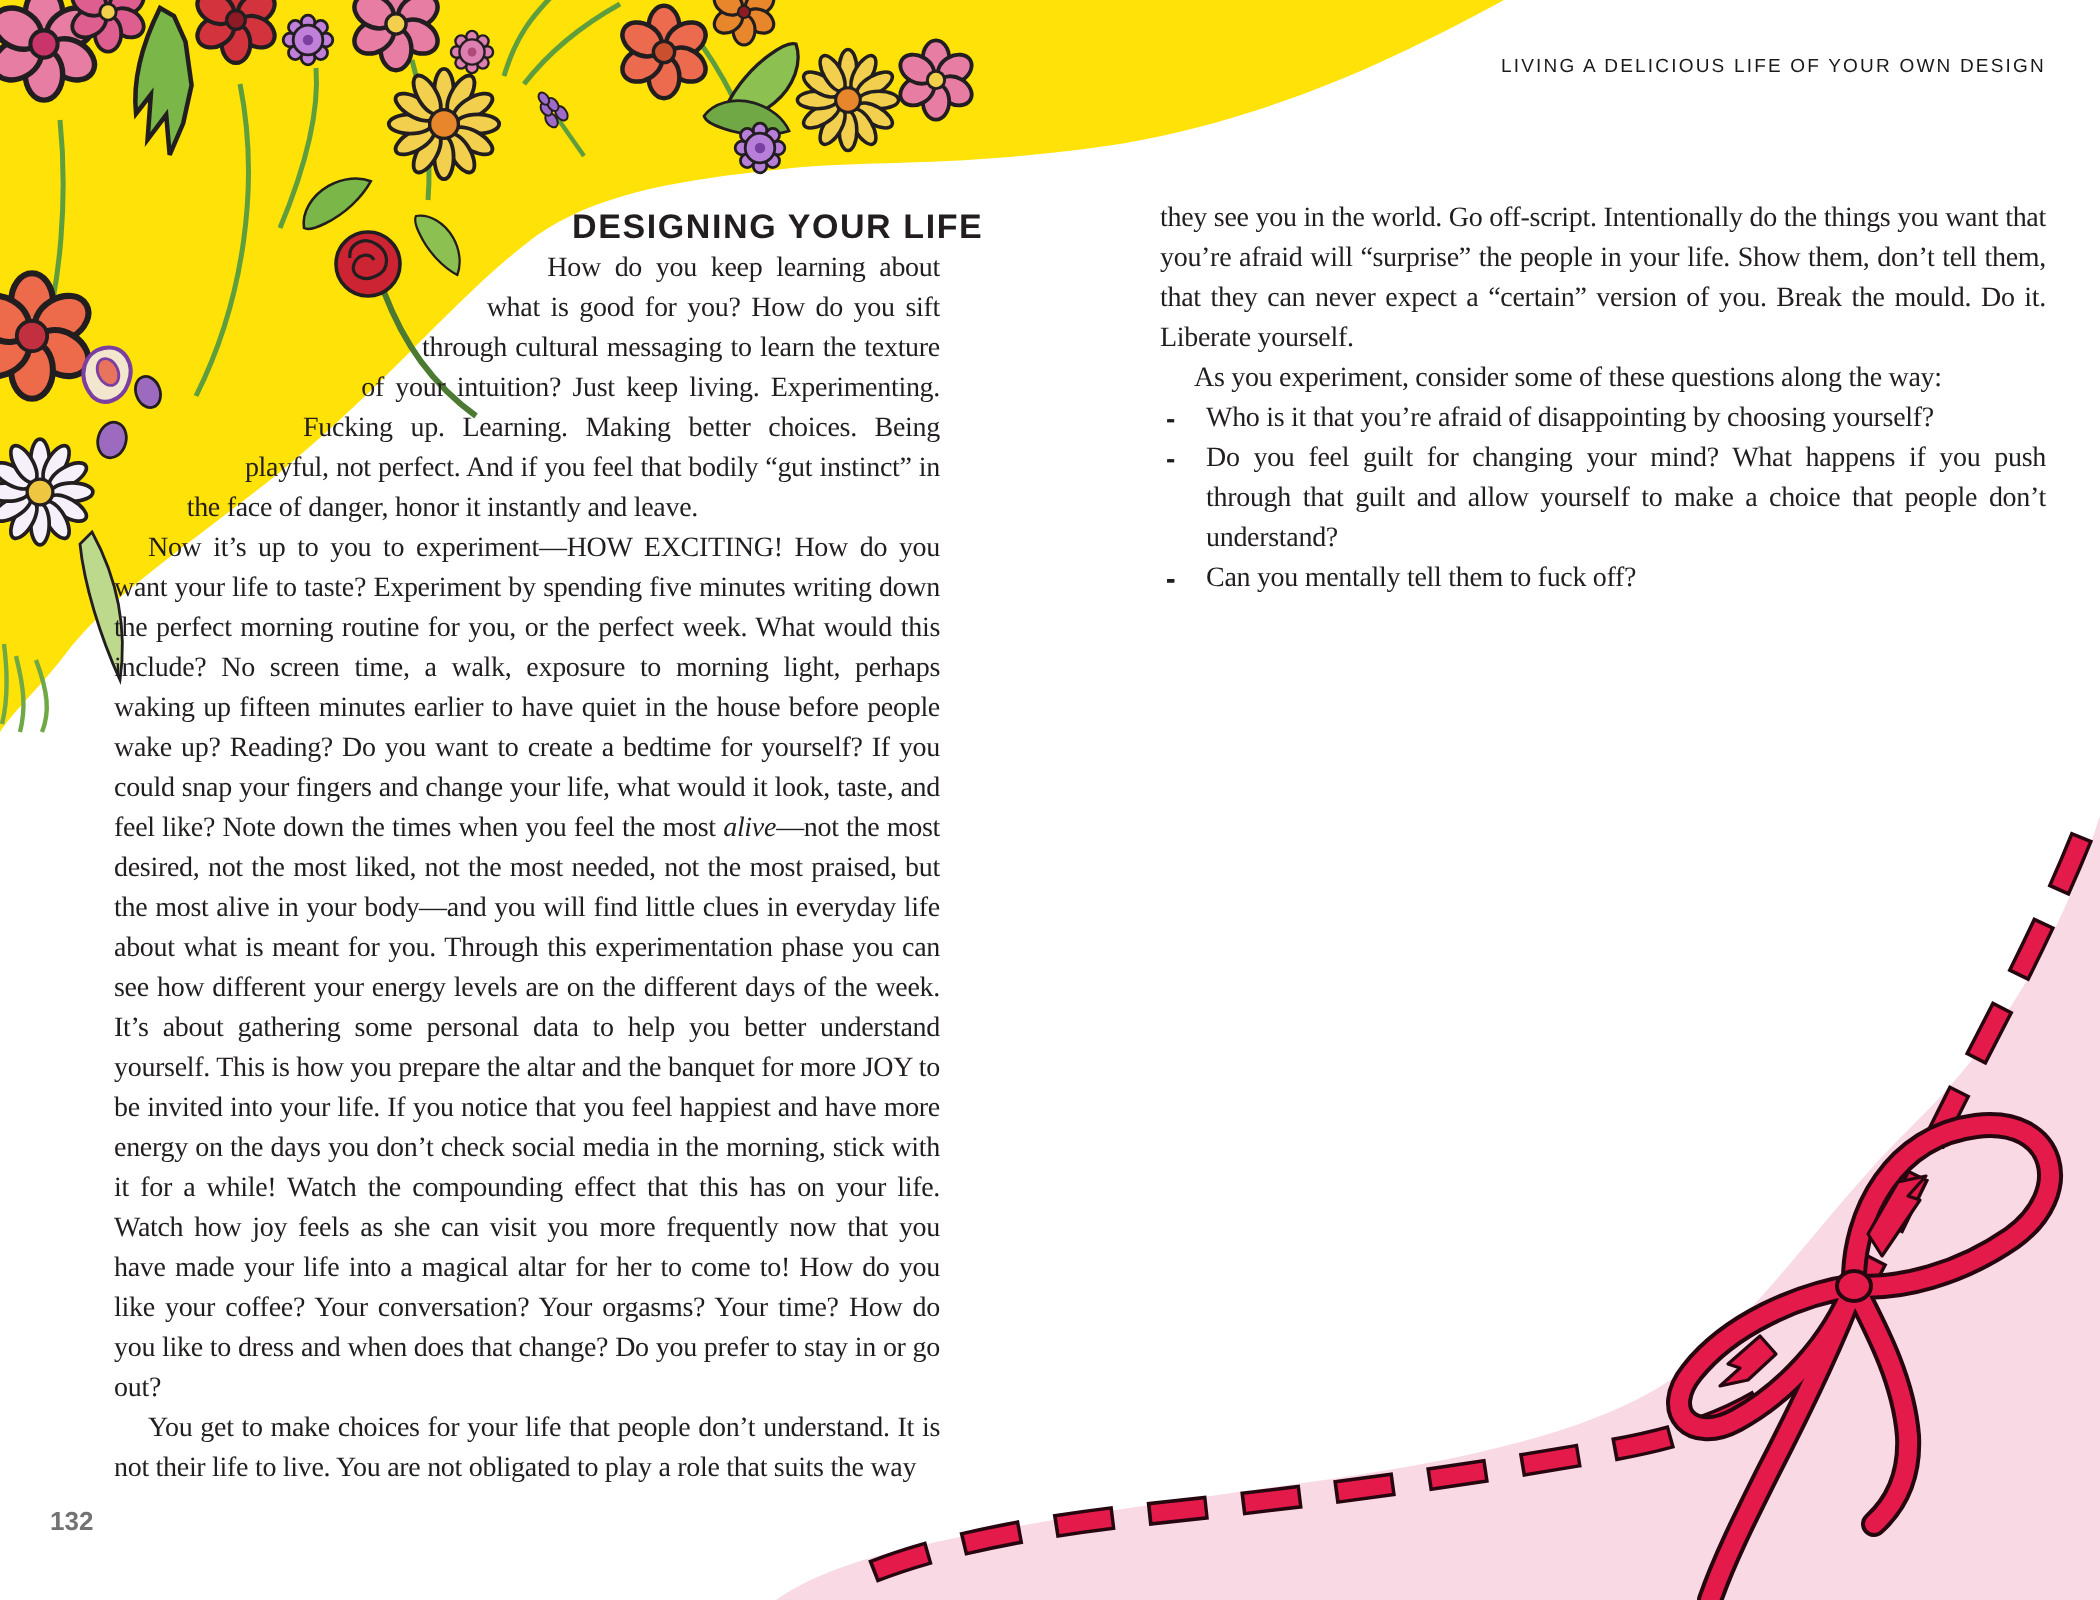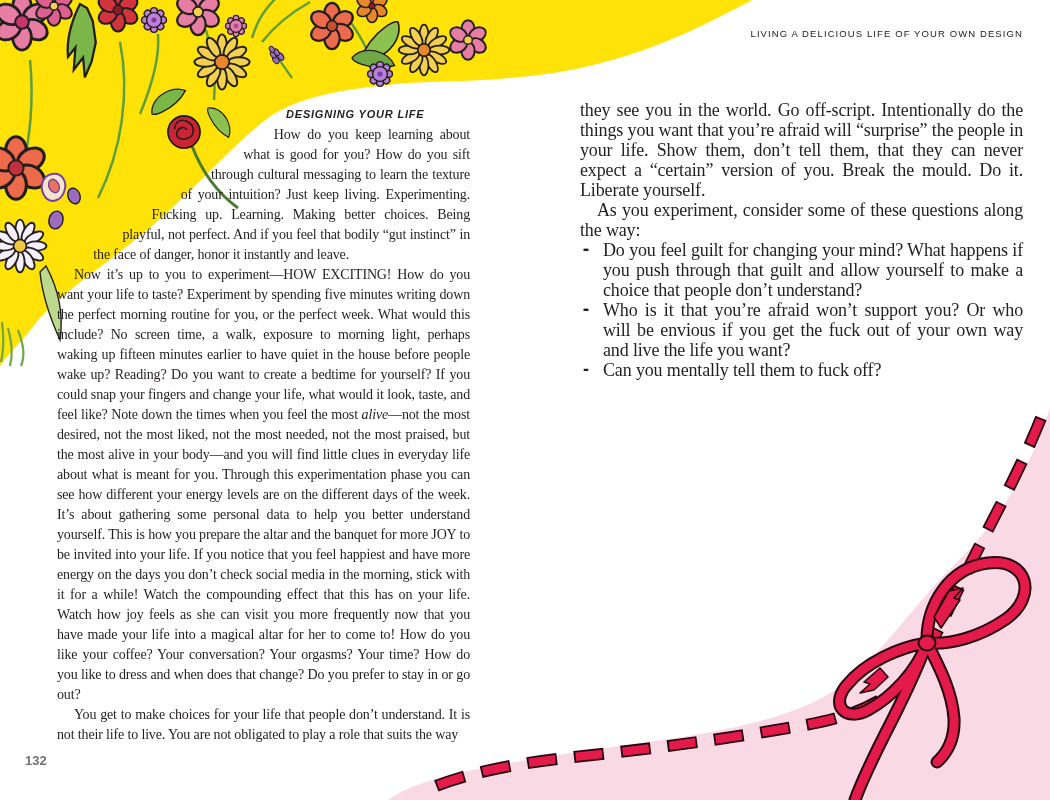--- a/index.html
+++ b/index.html
@@ -17,30 +17,30 @@
     position:absolute;left:57px;top:104px;width:413px;
     font-size:14px;line-height:20px;text-align:justify;letter-spacing:-0.15px;
   }
   .blob-spacer{
     float:left;width:229px;height:158px;
     shape-outside:polygon(0 0,222px 0,222px 8px,204px 22px,168px 44px,136px 64px,104px 86px,72px 108px,40px 130px,8px 152px,0 158px);
     shape-margin:7px;
   }
   .chapter-heading{
     font-family:"Liberation Sans", sans-serif;font-weight:bold;
-    font-size:11px;letter-spacing:0.8px;line-height:20px;text-align:left;
-    margin:0 0 1px 0;white-space:nowrap;overflow:visible;font-style:italic;
+    font-size:17px;letter-spacing:0.8px;line-height:20px;text-align:right;
+    margin:0 0 1px 0;white-space:nowrap;overflow:visible;
   }
   .left-col p{margin:0;}
   .left-col p.ind{text-indent:17px;}
 
   
   .right-col{
     position:absolute;left:580px;top:100px;width:443px;
-    font-size:18px;line-height:20px;text-align:justify;letter-spacing:-0.15px;
+    font-size:14px;line-height:20px;text-align:justify;letter-spacing:-0.15px;
   }
   .right-col p{margin:0;}
   .right-col p.ind{text-indent:17px;}
   .qlist{list-style:none;margin:0;padding:0;}
   .qlist li{position:relative;padding-left:23px;margin:0;}
   .bm{position:absolute;left:3px;top:-1px;font-weight:bold;font-family:"Liberation Sans",sans-serif;}
 
   .running-header{
     position:absolute;top:28px;right:27px;
     font-family:"Liberation Sans", sans-serif;font-weight:normal;
@@ -234,21 +234,21 @@
   <h2 class="chapter-heading">DESIGNING YOUR LIFE</h2>
   <p>How do you keep learning about what is good for you? How do you sift through cultural messaging to learn the texture of your intuition? Just keep living. Experimenting. Fucking up. Learning. Making better choices. Being playful, not perfect. And if you feel that bodily “gut instinct” in the face of danger, honor it instantly and leave.</p>
   <p class="ind"><span>Now it’s up to you to experiment—HOW EXCITING! How do you want your life to taste? Experiment by spending five minutes writing down the perfect morning routine for you, or the perfect week. What would this include? No screen time, a walk, exposure to morning light, perhaps waking up fifteen minutes earlier to have quiet in the house before people wake up? Reading? Do you want to create a bedtime for yourself? If you could snap your fingers and change your life, what would it look, taste, and feel like? Note down the times when you feel the most </span><i>alive</i><span>—not the most desired, not the most liked, not the most needed, not the most praised, but the most alive in your body—and you will find little clues in everyday life about what is meant for you. Through this experimentation phase you can see how different your energy levels are on the different days of the week. It’s about gathering some personal data to help you better understand yourself. This is how you prepare the altar and the banquet for more JOY to be invited into your life. If you notice that you feel happiest and have more energy on the days you don’t check social media in the morning, stick with it for a while! Watch the compounding effect that this has on your life. Watch how joy feels as she can visit you more frequently now that you have made your life into a magical altar for her to come to! How do you like your coffee? Your conversation? Your orgasms? Your time? How do you like to dress and when does that change? Do you prefer to stay in or go out?</span></p>
   <p class="ind">You get to make choices for your life that people don’t understand. It is not their life to live. You are not obligated to play a role that suits the way</p>
 </div>
 
 <div class="right-col">
   <p>they see you in the world. Go off-script. Intentionally do the things you want that you’re afraid will “surprise” the people in your life. Show them, don’t tell them, that they can never expect a “certain” version of you. Break the mould. Do it. Liberate yourself.</p>
   <p class="ind">As you experiment, consider some of these questions along the way:</p>
   <ul class="qlist">
-    <li><span class="bm">-</span></li>
+    <li><span class="bm">-</span><span>Who is it that you’re afraid of disappointing by choosing yourself?</span></li>
     <li><span class="bm">-</span><span>Do you feel guilt for changing your mind? What happens if you push through that guilt and allow yourself to make a choice that people don’t understand?</span></li>
     <li><span class="bm">-</span></li>
-    <li><span class="bm">-</span><span>Who is it that you’re afraid won’t support you? Or who will be envious if you get the fuck out of your own way and live the life you want?</span></li>
+    <li><span class="bm">-</span></li>
     <li><span class="bm">-</span><span>Can you mentally tell them to fuck off?</span></li>
   </ul>
 </div>
 
 <div class="page-number">132</div>
 
 </body></html>

